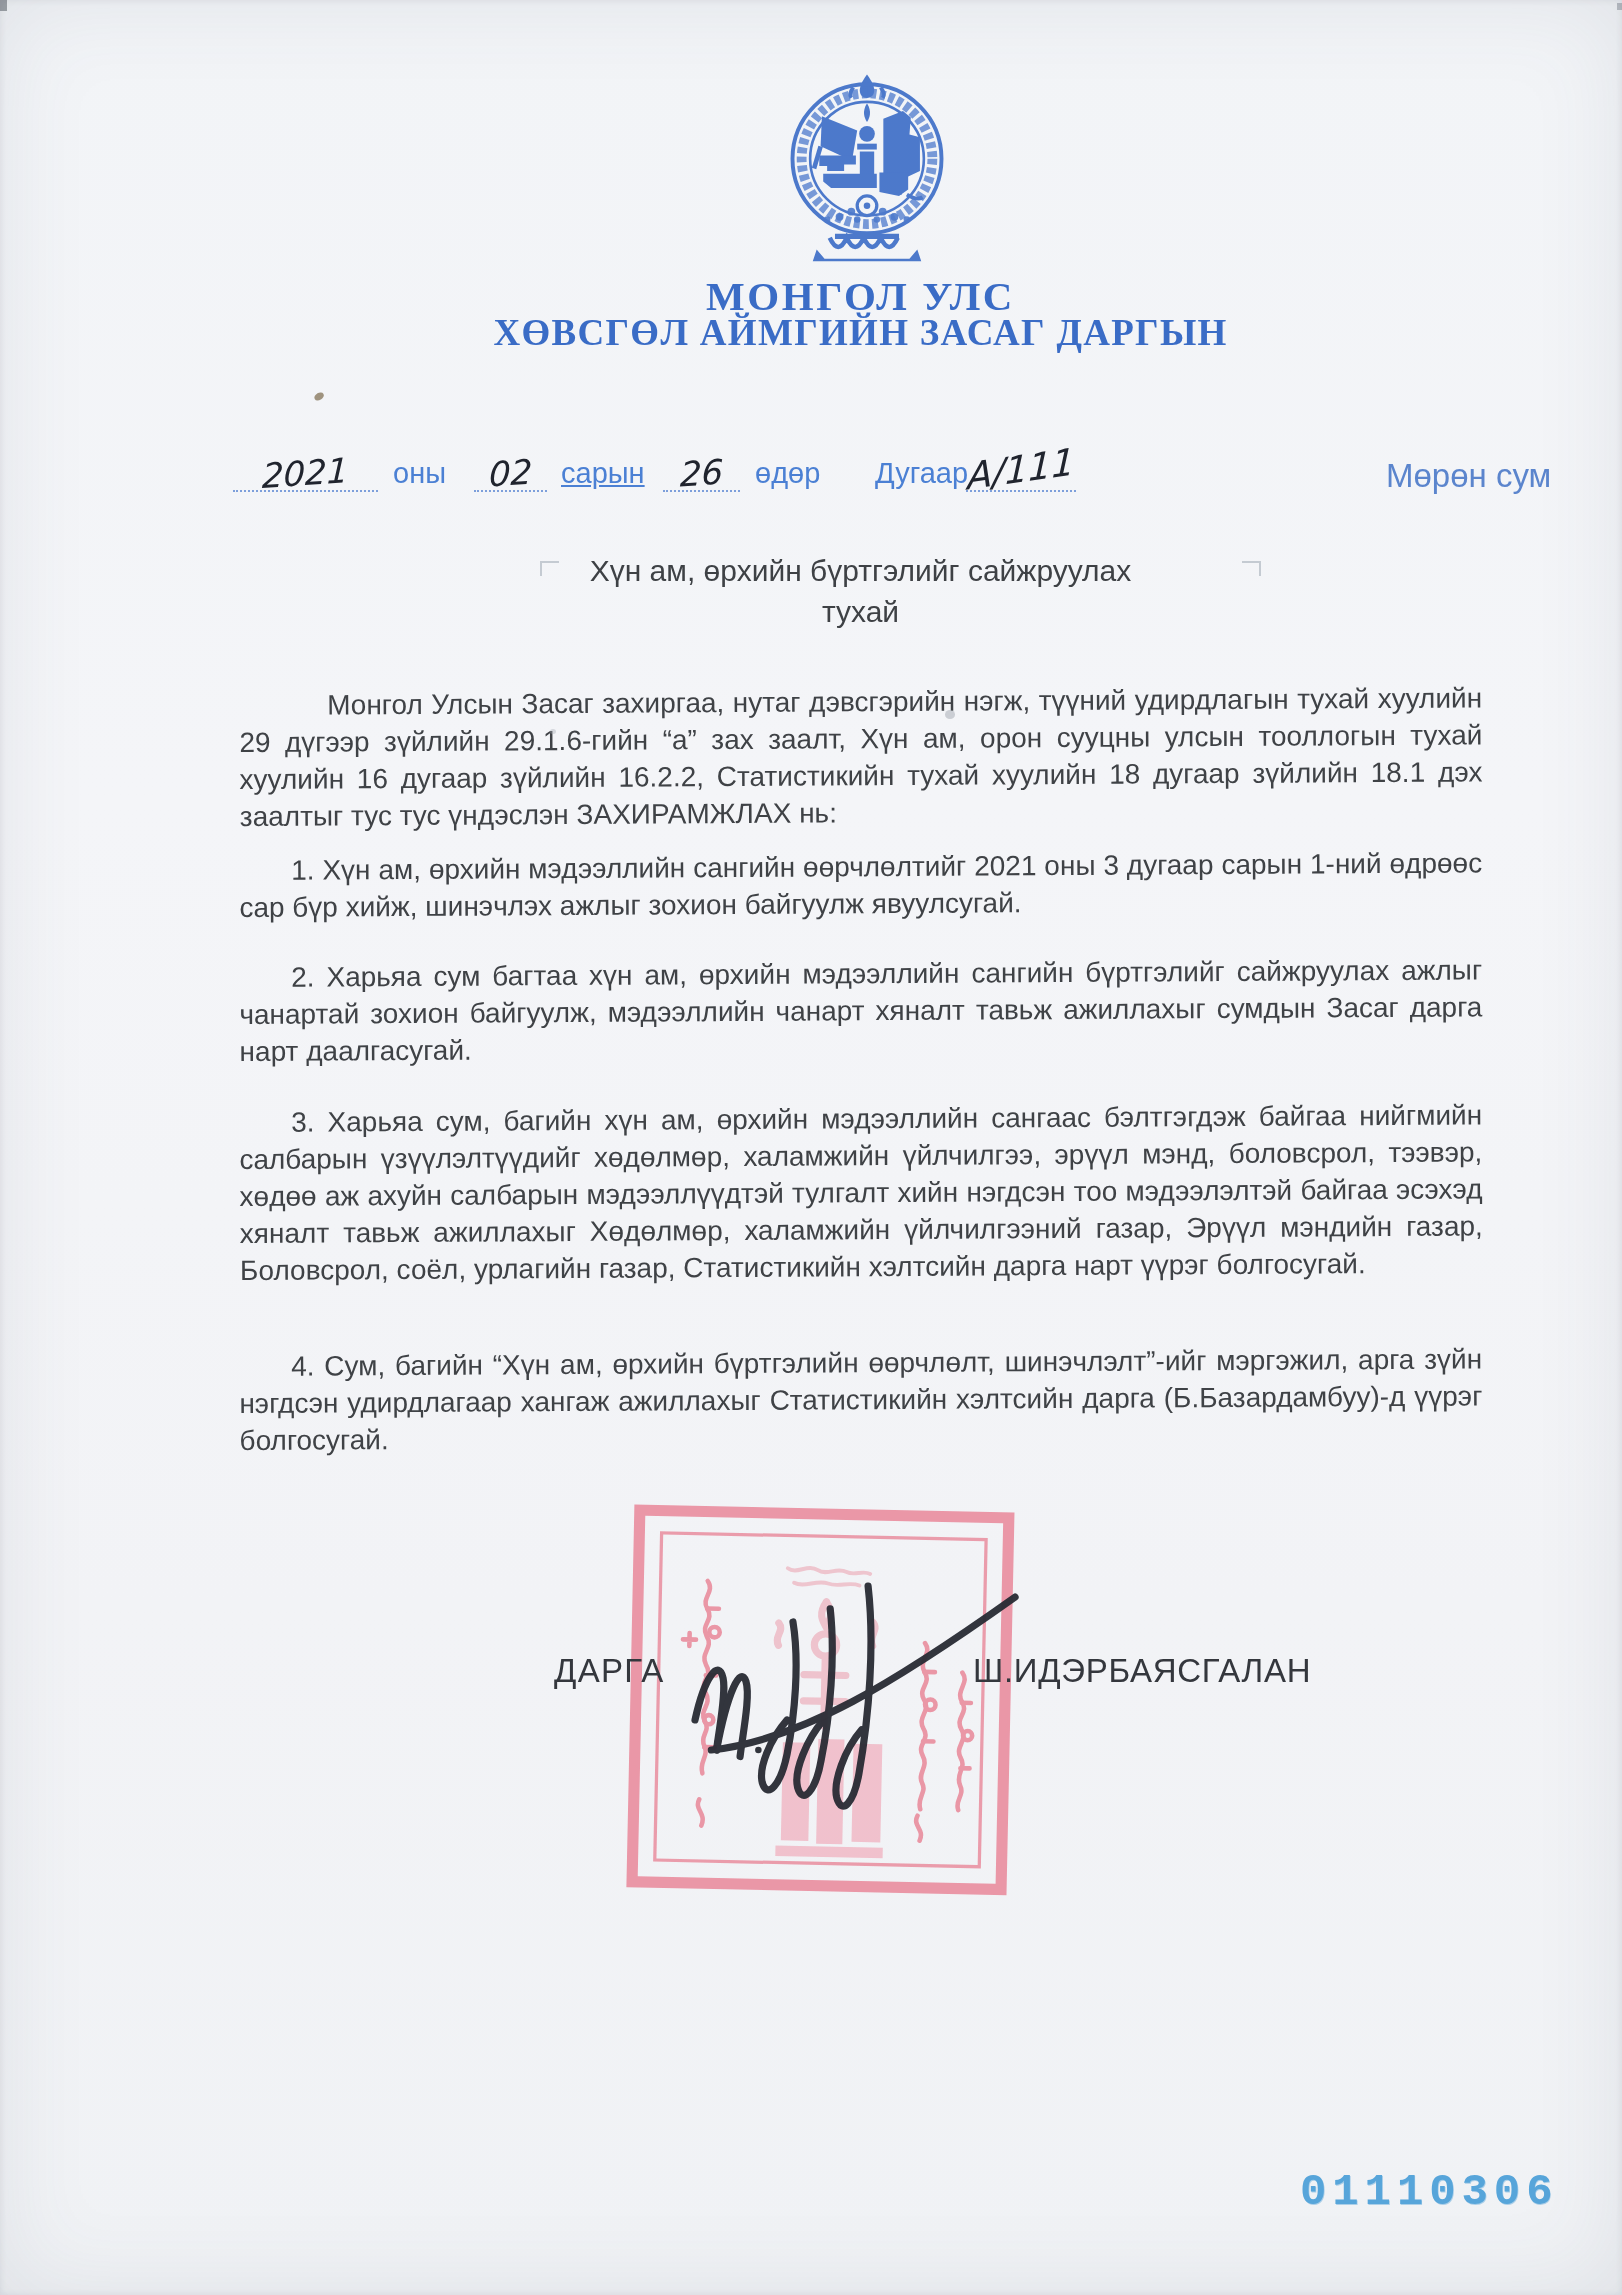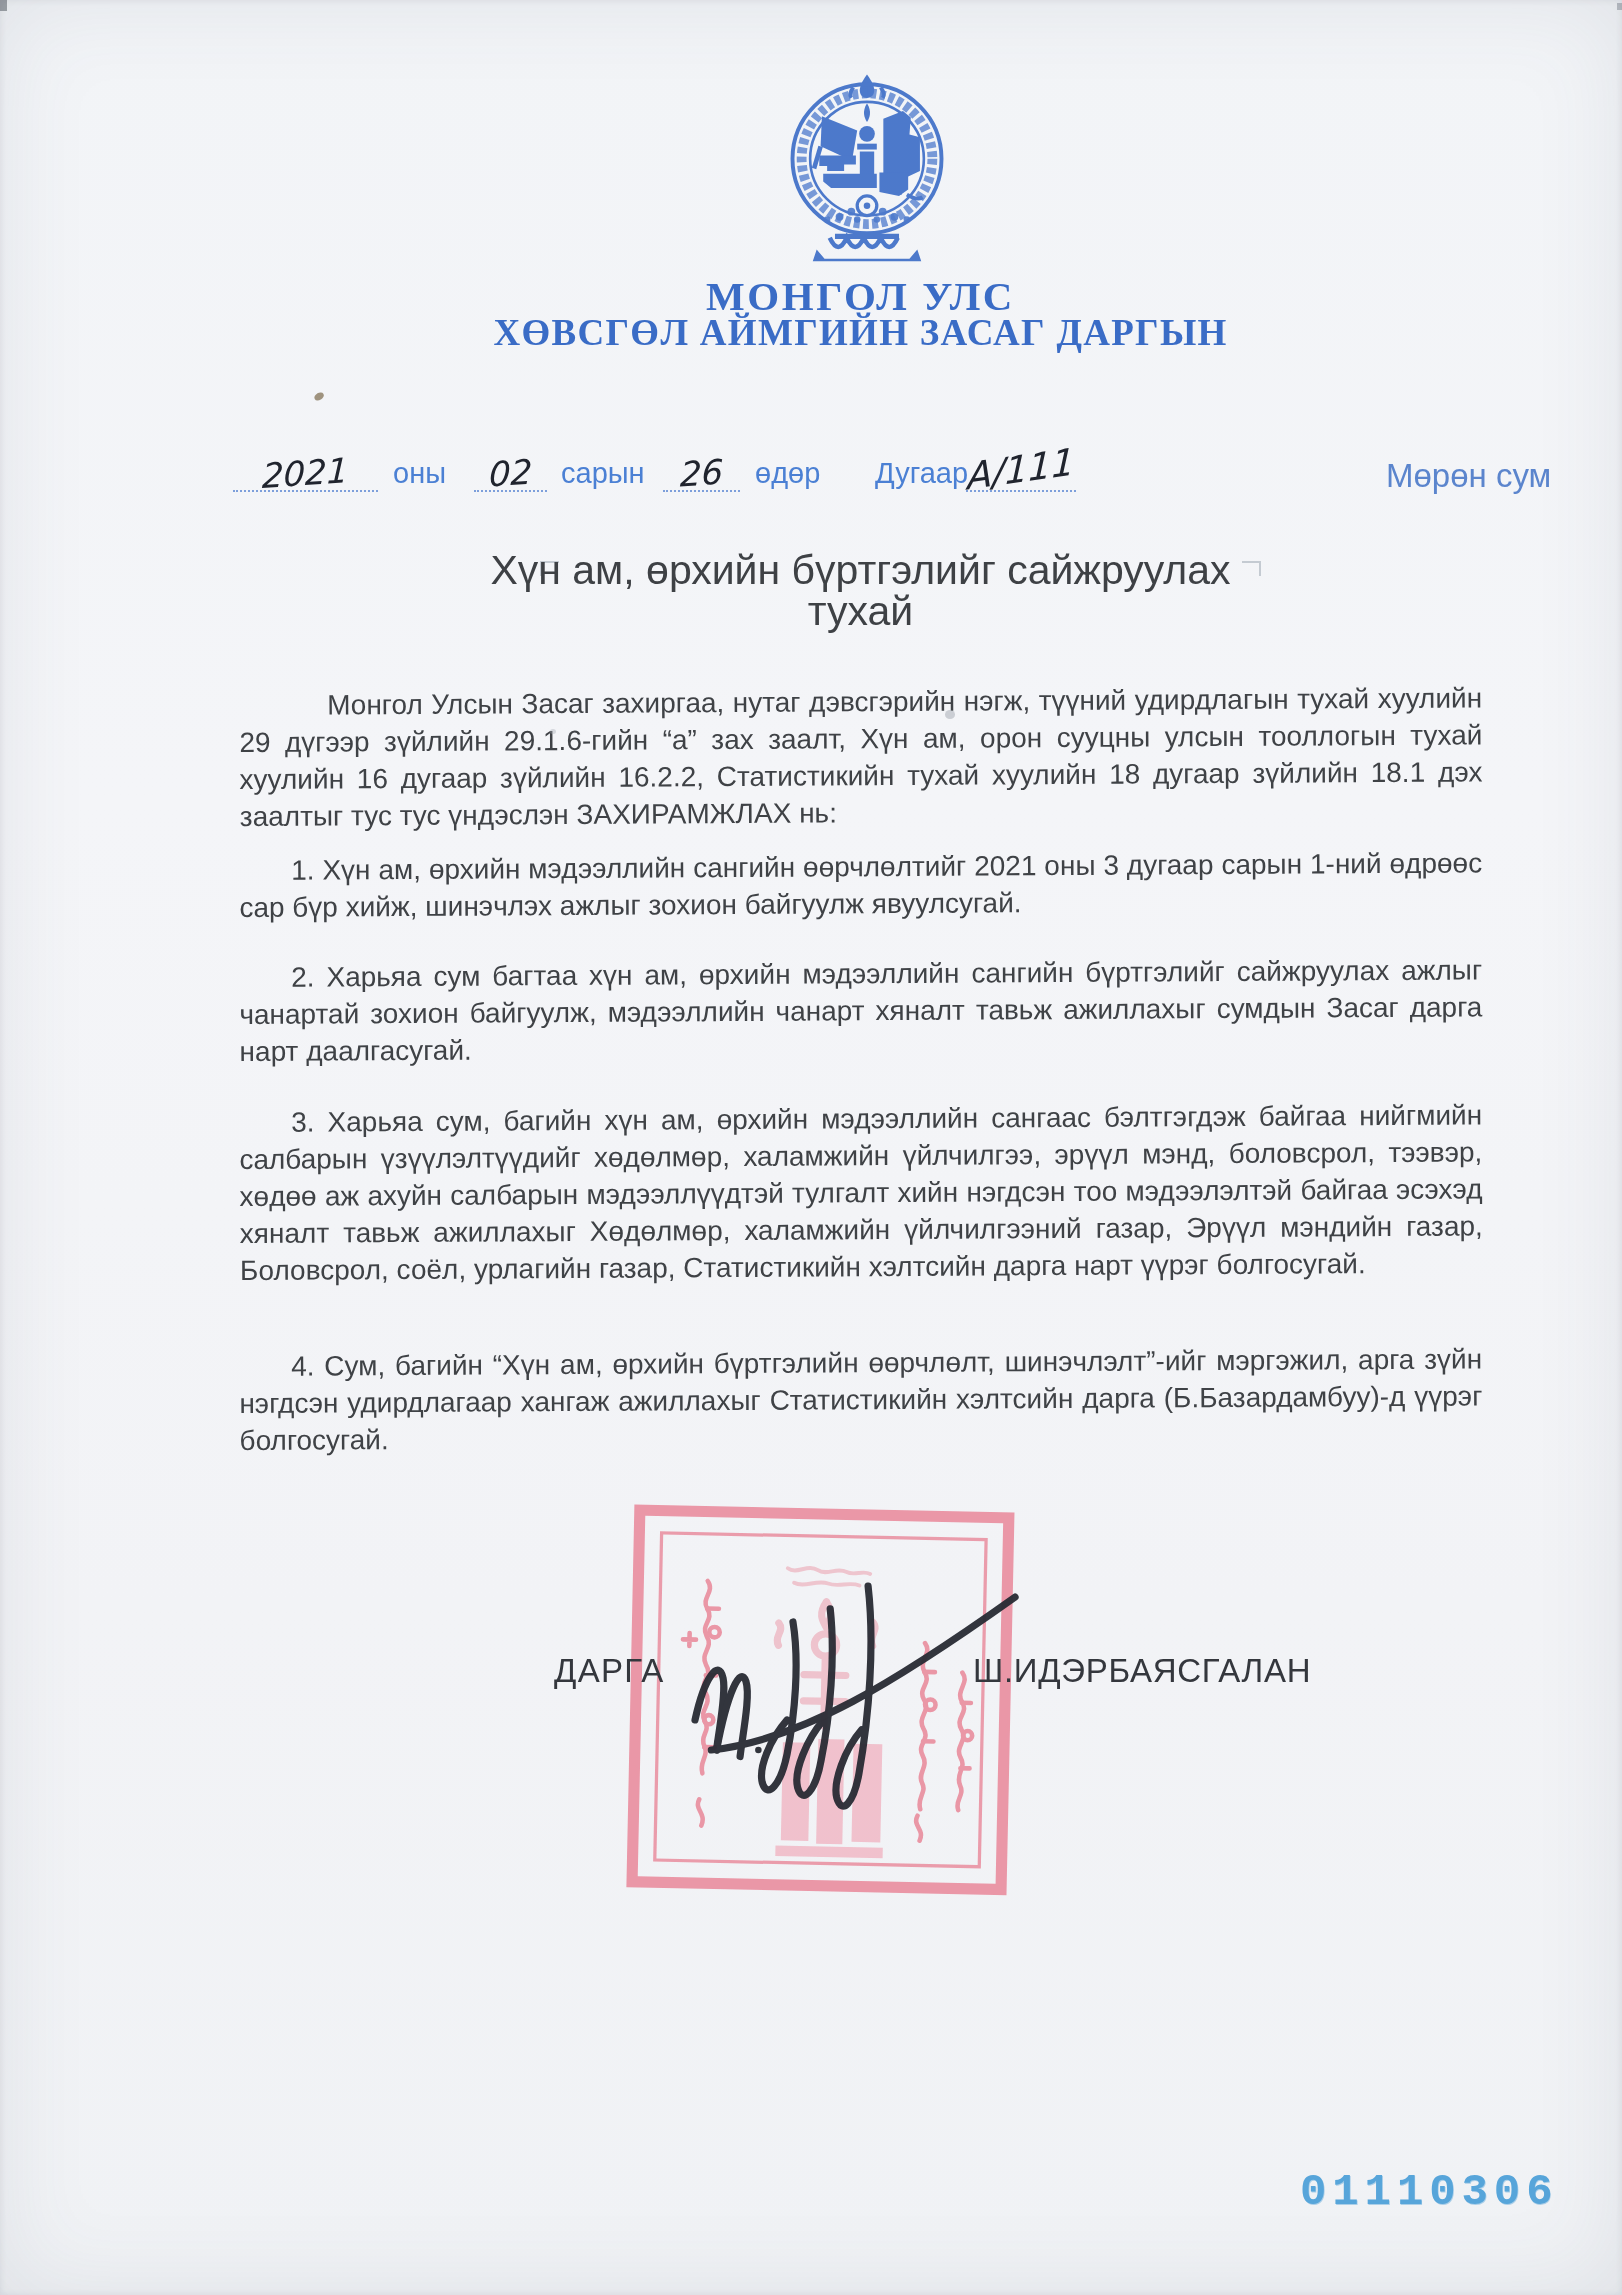--- a/index.html
+++ b/index.html
@@ -20,21 +20,21 @@
   
   .lbl{position:absolute;top:457px;font-size:29px;color:#4b80d4;}
   .blank{position:absolute;border-bottom:2.6px dotted #7d9fdb;text-align:center;height:37px;top:453px;}
   .hand{font-family:"DejaVu Sans",sans-serif;font-style:italic;color:#20242e;display:inline-block;}
   .hand-date{font-size:34px;transform:rotate(-4deg) skewX(-6deg);}
   .hand-num{font-size:37px;transform:rotate(-8deg) skewX(-10deg) translateY(-5.2px);}
   .place{position:absolute;top:457px;left:1386px;font-size:33px;color:#5b85cd;}
 
   
   .title-block{position:absolute;left:239px;top:550px;width:1243px;text-align:center;
-       font-size:41px;line-height:41px;color:#3e4145;}
+       font-size:30px;line-height:41px;color:#3e4145;}
   .cm{position:absolute;width:17px;height:13px;opacity:.5;}
   .cm-l{left:540px;top:561px;border-left:2.6px solid #97a2ae;border-top:2.6px solid #97a2ae;}
   .cm-r{left:1242px;top:561px;border-right:2.6px solid #97a2ae;border-top:2.6px solid #97a2ae;}
 
   
   .para{position:absolute;left:239px;width:1243px;text-align:justify;
         font-size:28px;line-height:37px;color:#3f4246;margin:0;
         transform:rotate(-0.35deg);transform-origin:left top;}
   .para-intro{top:687px;text-indent:88px;}
   .para-1{top:852px;text-indent:52px;}
@@ -116,21 +116,21 @@
   <div class="hdr hdr-issuer">ХӨВСГӨЛ АЙМГИЙН ЗАСАГ ДАРГЫН</div>
   <div class="hdr hdr-country">МОНГОЛ УЛС</div>
 
   <div class="blank" style="left:233px;width:145px;">
     <span class="hand hand-date">2021</span>
   </div>
   <span class="lbl" style="left:393px;">оны</span>
   <div class="blank" style="left:474px;width:73px;">
     <span class="hand hand-date">02</span>
   </div>
-  <span class="lbl" style="left:561px;">сарын</span>
+  <span class="lbl" style="left:561px;text-decoration:underline;">сарын</span>
   <div class="blank" style="left:663px;width:77px;">
     <span class="hand hand-date">26</span>
   </div>
   <span class="lbl" style="left:755px;">өдөр</span>
   <span class="lbl" style="left:875px;">Дугаар</span>
   <div class="blank" style="left:966px;width:110px;">
     <span class="hand hand-num">А/111</span>
   </div>
   <span class="place">Мөрөн сум</span>
 

